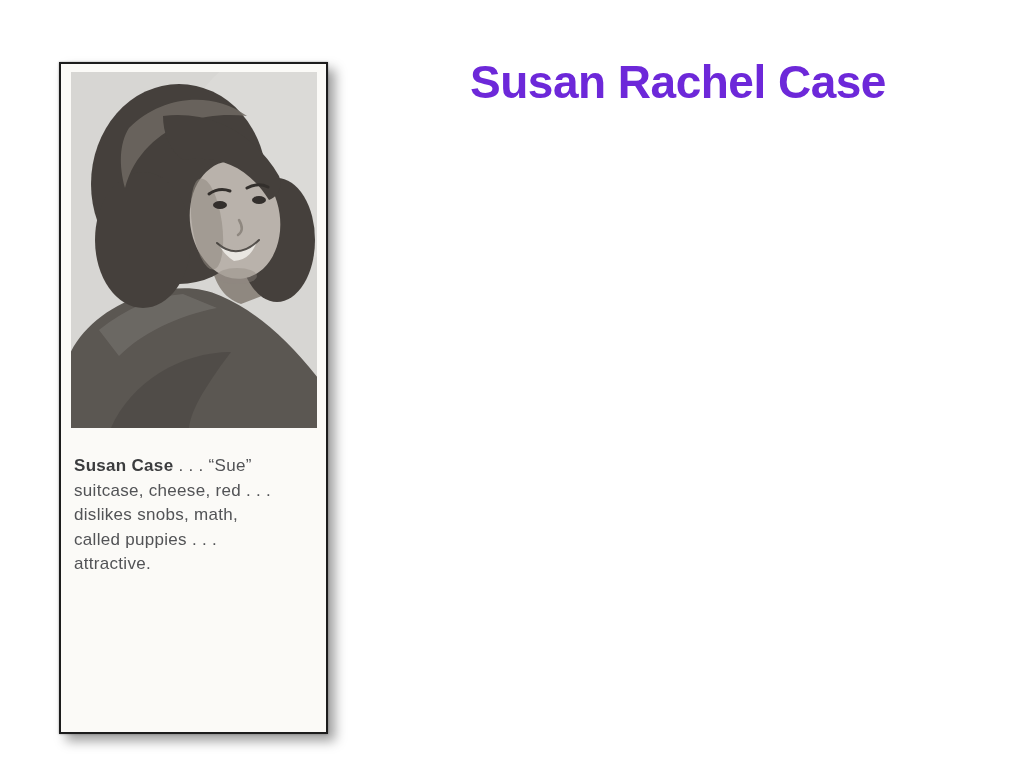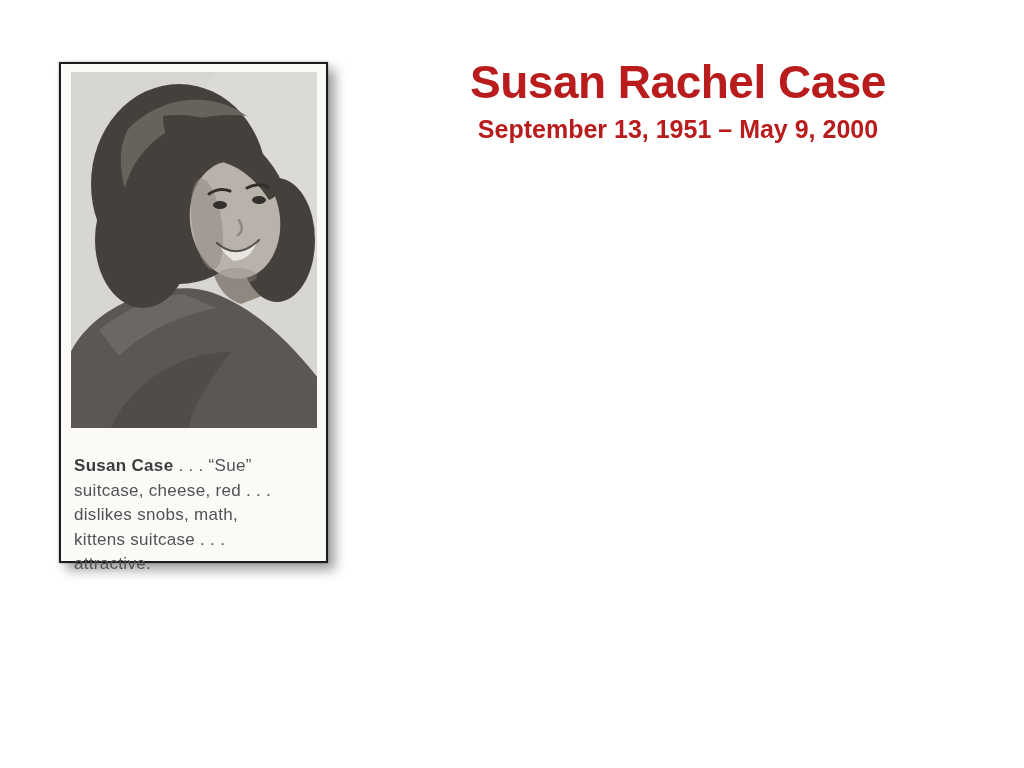--- a/index.html
+++ b/index.html
@@ -12,21 +12,21 @@
     overflow: hidden;
     font-family: "Liberation Sans", sans-serif;
   }
 
   
   .yearbook-card {
     position: absolute;
     left: 59px;
     top: 62px;
     width: 269px;
-    height: 501px;
+    height: 672px;
     background: #fbfaf7;
     border: 2px solid #1c1c1c;
     box-shadow: 0 0 2px rgba(0,0,0,0.35), 7px 7px 11px rgba(0,0,0,0.38);
   }
   .photo-frame {
     margin: 8px auto 0 auto;
     width: 246px;
     height: 356px;
     overflow: hidden;
   }
@@ -45,21 +45,21 @@
   }
   .caption p { margin: 0; }
 
   
   .header-block {
     position: absolute;
     left: 400px;
     top: 57px;
     width: 556px;
     text-align: center;
-    color: #b91c1c;
+    color: #6d28d9;
   }
   .memorial-title {
     font-size: 46px;
     font-weight: 700;
     line-height: 1.1;
     letter-spacing: -0.5px;
     white-space: nowrap;
   }
   .memorial-dates {
     margin-top: 7px;
@@ -113,23 +113,22 @@
         <path d="M 146 171 Q 166 189 188 168" fill="none" stroke-width="2" stroke-linecap="round" opacity="0.8" stroke="#332f2c"></path>
 
         <ellipse cx="166" cy="204" rx="20" ry="8" opacity="0.4" fill="#8f8880"></ellipse>
       </svg>
     </div>
 
     <div class="caption">
       <p><span class="caption-name">Susan Case</span><span> . . . “Sue”</span></p>
       <p>suitcase, cheese, red . . .</p>
       <p>dislikes snobs, math,</p>
-      <p>kittens suitcase . . .</p>
+      <p>called puppies . . .</p>
       <p>attractive.</p>
     </div>
   </div>
 
   <div class="header-block">
     <div class="memorial-title">Susan Rachel Case</div>
-    <div class="memorial-dates">September 13, 1951 – May 9, 2000</div>
   </div>
 
 </div>
 
 </body></html>

